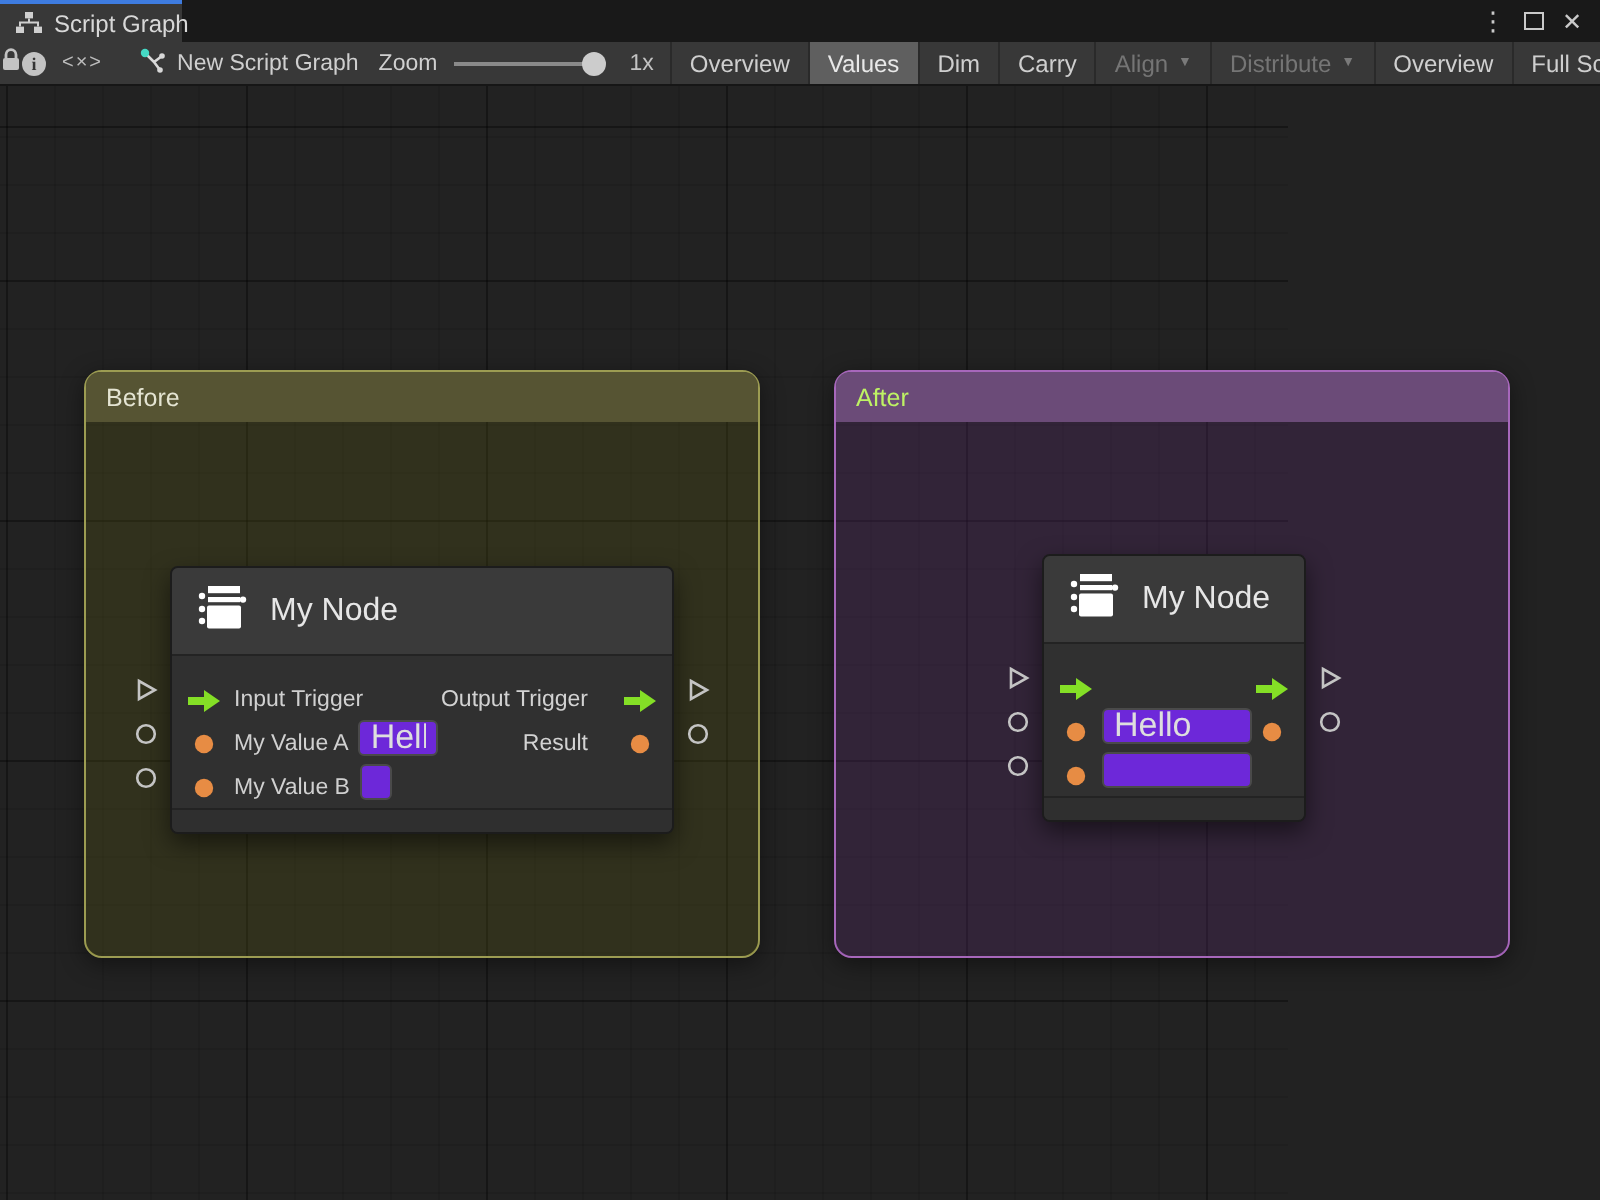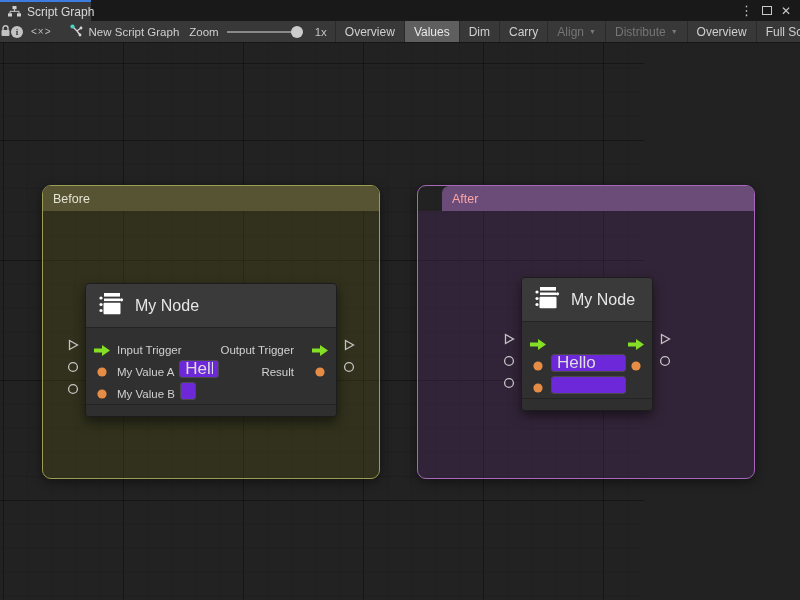--- a/index.html
+++ b/index.html
@@ -43,21 +43,21 @@
       repeating-linear-gradient(0deg,  rgba(0,0,0,0.10) 0 1px, transparent 1px 24px);
     background-position:3px 0, 0 21px, 3px 0, 0 21px; }
 
   
   .group { position:absolute; width:338px; height:294px; border-radius:9px; border:1.5px solid; box-shadow:0 3px 12px rgba(0,0,0,0.45); }
   .group-header { height:25px; display:flex; align-items:center; padding:0 10px; font-size:12.5px; border-radius:7px 7px 0 0; }
   .group.before { left:42px; top:142px; border-color:#9c9c52; }
   .group.before .group-header { background:#565433; color:#e4e4d2; }
   .group.before .group-body { background:rgba(102,100,16,0.24); }
   .group.after { left:417px; top:142px; border-color:#a767bb; }
-  .group.after .group-header { background:#6b4b78; color:#fca5a5;margin-left:24px; }
+  .group.after .group-header { background:#6b4b78; color:#bef264; }
   .group.after .group-body { background:rgba(98,42,122,0.25); }
   .group-body { position:absolute; left:0; right:0; top:25px; bottom:0; border-radius:0 0 7px 7px; }
 
   
   .node { position:absolute; background:#303030; border:1px solid #1c1c1c; border-radius:4px; box-shadow:0 5px 12px rgba(0,0,0,0.5); color:#d2d2d2; font-size:11.5px; }
   .node-header { height:44px; background:#3a3a3a; border-bottom:1px solid #232323; border-radius:3px 3px 0 0; display:flex; align-items:center; gap:11px; padding:0 12px; font-size:16px; color:#e6e6e6; }
   .node-body { padding:6px 0 4px; }
   .prow { position:relative; height:22px; display:flex; align-items:flex-end; padding:0 8px; }
   .picon { width:16px; height:12px; display:flex; align-items:center; justify-content:center; flex:0 0 16px; }
   .plabel { margin-left:7px; color:#d0d0d0; white-space:nowrap; }

